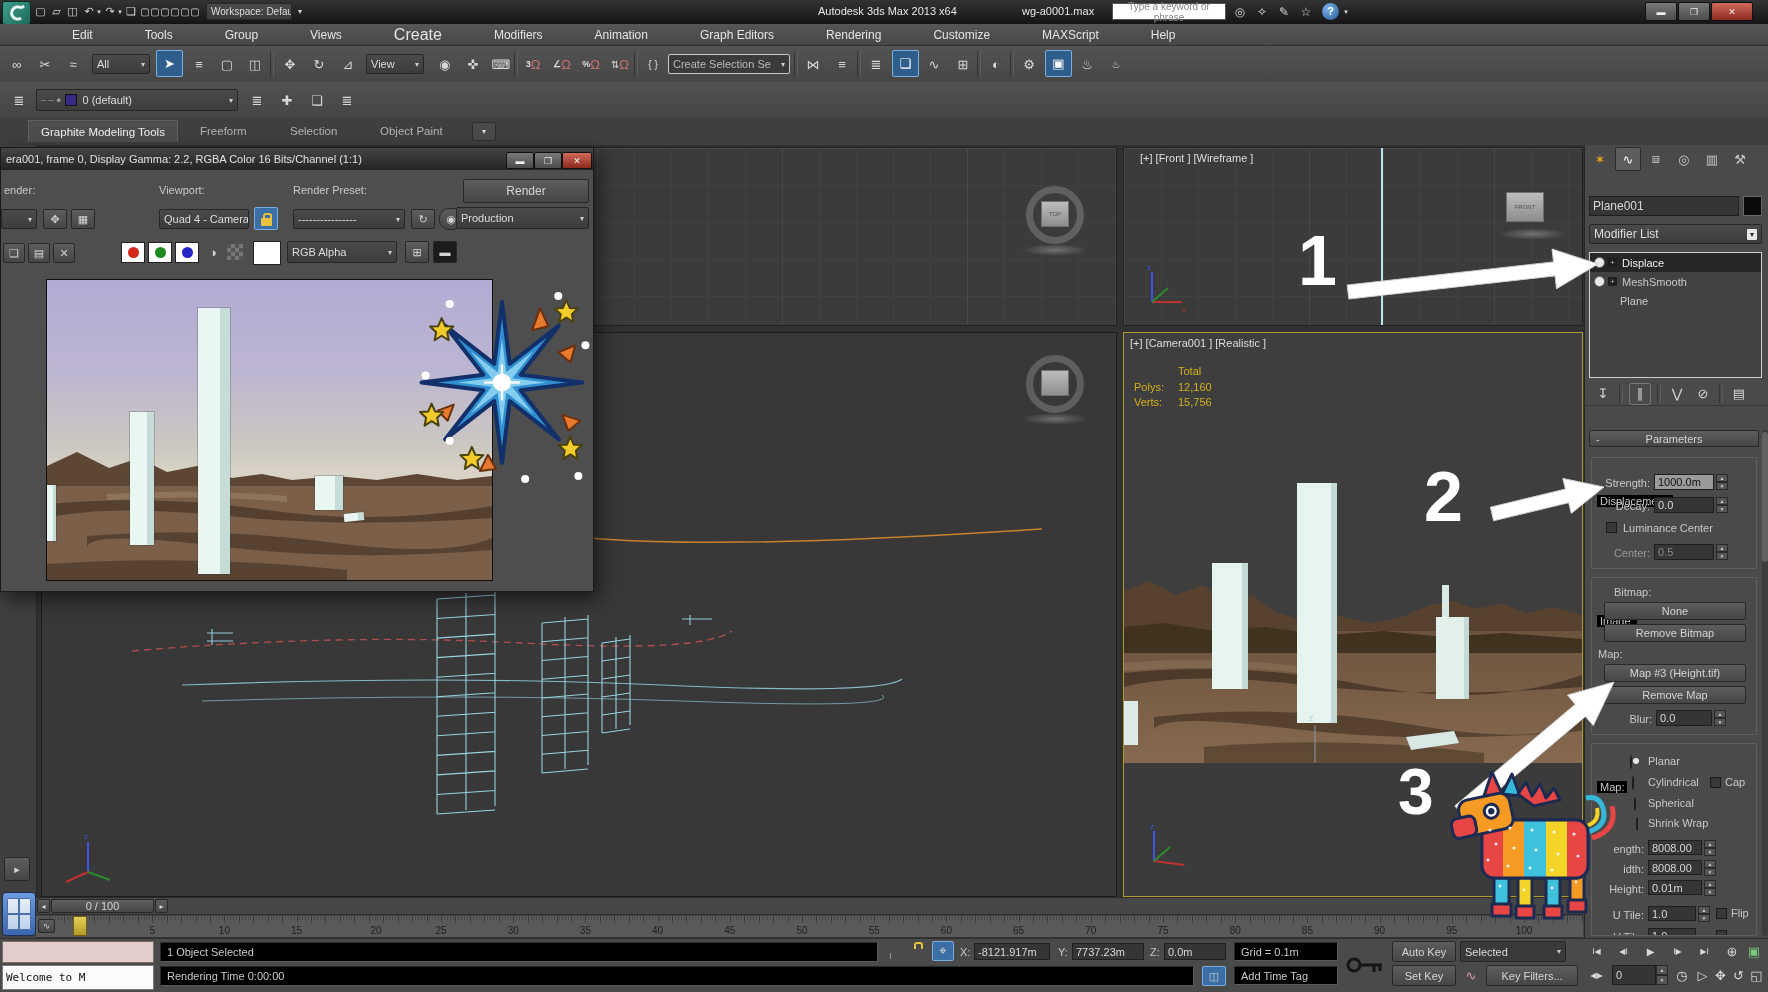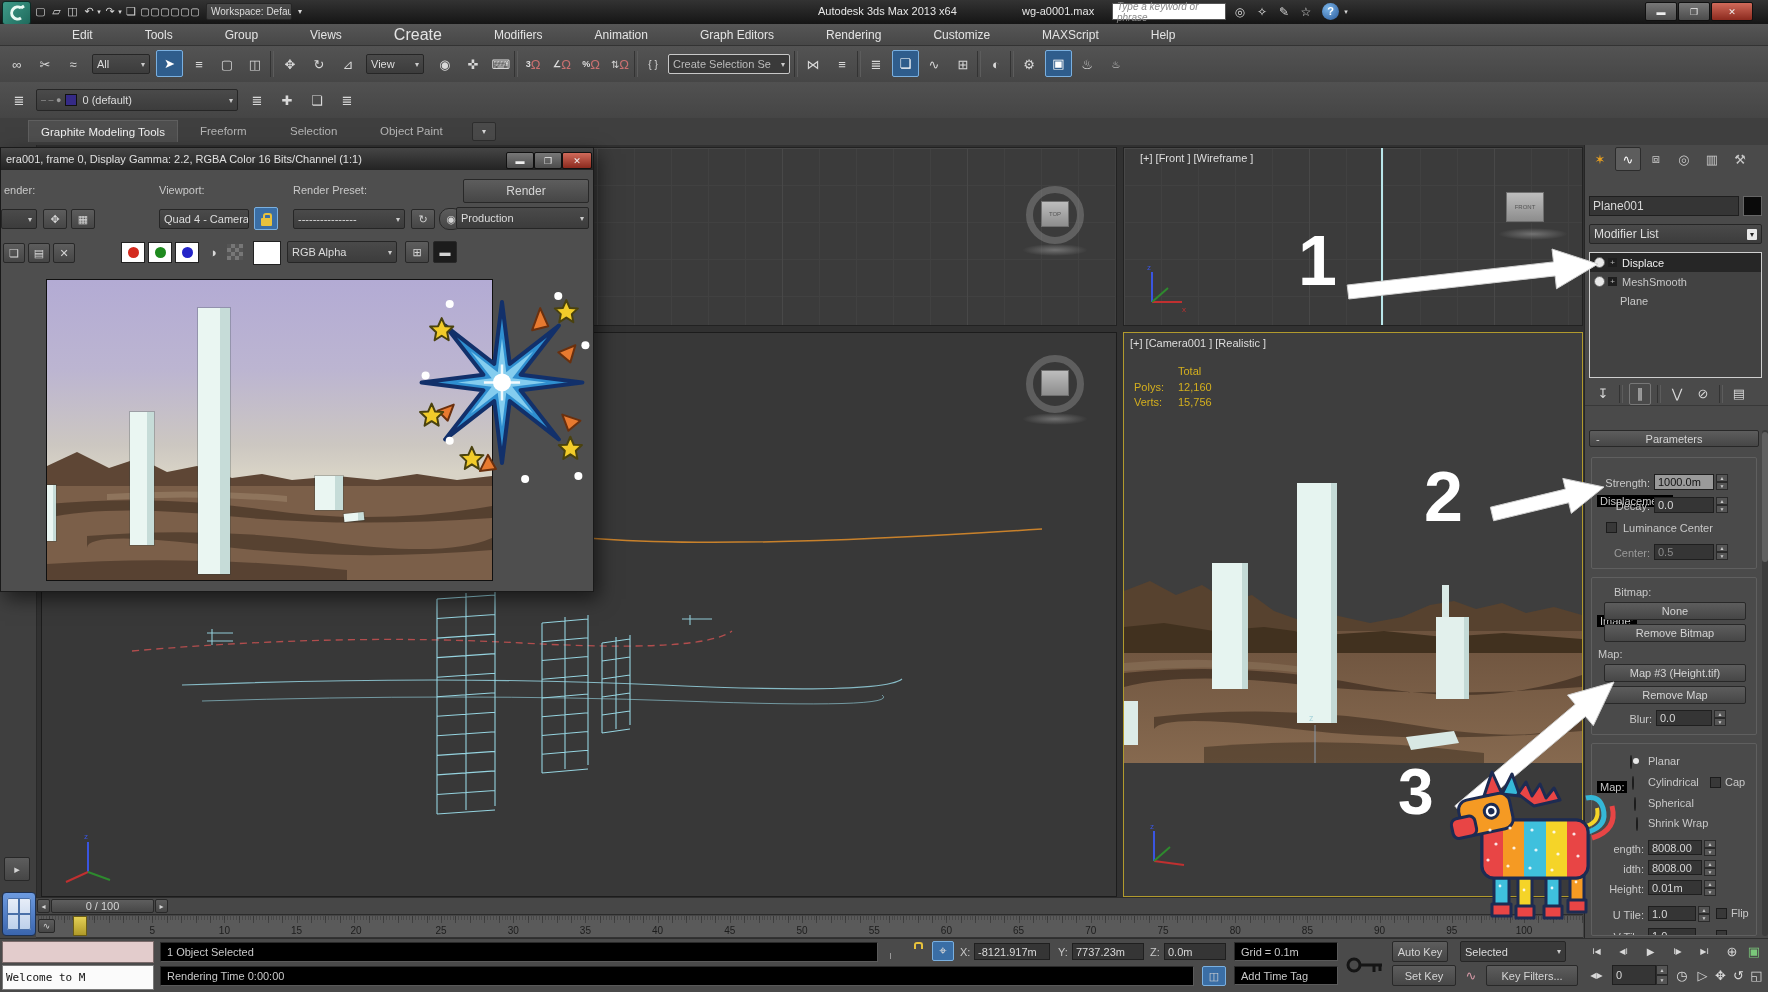--- a/index.html
+++ b/index.html
@@ -83,21 +83,21 @@
     <span class="abs ti" style="left:170px;top:2px;width:10px;height:19px;font-size:10px;">▢</span>
     <span class="abs ti" style="left:180px;top:2px;width:10px;height:19px;font-size:10px;">▢</span>
     <span class="abs ti" style="left:190px;top:2px;width:10px;height:19px;font-size:10px;">▢</span>
     <div class="abs dd" style="left:206px;top:3px;width:86px;height:17px;font-size:10px;">
       <span>Workspace: Default</span>
     </div>
     <span class="abs ti" style="left:294px;top:3px;width:12px;height:17px;font-size:8px;">▾</span>
     <span class="abs" style="left:818px;top:5px;color:#e6e6e6;font-size:11px;">Autodesk 3ds Max 2013 x64</span>
     <span class="abs" style="left:1022px;top:5px;color:#e6e6e6;font-size:11px;">wg-a0001.max</span>
     <div class="abs" style="left:1112px;top:3px;width:114px;height:17px;background:#fff;border:1px solid #555;box-sizing:border-box;display:flex;align-items:center;padding:0 4px;">
-      <span style="color:#888;font-style:italic;font-size:10px;">Type a keyword or phrase</span>
+      <span style="color:#888;font-size:10px;text-align:center;">Type a keyword or phrase</span>
     </div>
     <span class="abs ti" style="left:1230px;top:2px;width:20px;height:19px;font-size:12px;">◎</span>
     <span class="abs ti" style="left:1252px;top:2px;width:20px;height:19px;font-size:12px;">✧</span>
     <span class="abs ti" style="left:1274px;top:2px;width:20px;height:19px;font-size:12px;">✎</span>
     <span class="abs ti" style="left:1296px;top:2px;width:20px;height:19px;font-size:12px;">☆</span>
     <span class="abs" style="left:1322px;top:3px;width:17px;height:17px;border-radius:50%;background:radial-gradient(circle at 35% 30%,#7ab4e8,#2a5a9a);color:#fff;text-align:center;line-height:17px;font-size:11px;font-weight:bold;">?</span>
     <span class="abs ti" style="left:1341px;top:3px;width:10px;height:17px;font-size:7px;">▾</span>
     <div class="abs winbtn" style="left:1645px;top:2px;width:30px;height:17px;">
         <span>▬</span>
       </div>
@@ -608,21 +608,21 @@
        background-image:repeating-linear-gradient(90deg,rgba(40,40,40,.5) 0 1px,transparent 1px 14.44px),repeating-linear-gradient(90deg,rgba(40,40,40,.35) 0 1px,transparent 1px 2.888px);
        background-size:auto 7px,auto 4px;background-repeat:repeat-x;background-position:44px 0,44px 0;">
     <div class="abs btn" style="left:2px;top:3px;width:17px;height:14px;font-size:9px;">
         <span>∿</span>
       </div>
     <div class="abs" style="left:37px;top:0;width:14px;height:20px;background:linear-gradient(#e4d055,#b09a28);border:1px solid #6a5c14;box-sizing:border-box;"></div>
     <div id="ticklabels">
         <span class="tick" style="left: 116.2px;">5</span>
         <span class="tick" style="left: 188.4px;">10</span>
         <span class="tick" style="left: 260.6px;">15</span>
-        <span class="tick" style="left: 320px;">20</span>
+        <span class="tick" style="left: 340px;">20</span>
         <span class="tick" style="left: 405px;">25</span>
         <span class="tick" style="left: 477.2px;">30</span>
         <span class="tick" style="left: 549.4px;">35</span>
         <span class="tick" style="left: 621.6px;">40</span>
         <span class="tick" style="left: 693.8px;">45</span>
         <span class="tick" style="left: 766px;">50</span>
         <span class="tick" style="left: 838.2px;">55</span>
         <span class="tick" style="left: 910.4px;">60</span>
         <span class="tick" style="left: 982.6px;">65</span>
         <span class="tick" style="left: 1054.8px;">70</span>
@@ -667,21 +667,21 @@
     <div class="abs btn" style="left:1202px;top:27px;width:24px;height:20px;background:#3a6ea5;border-color:#7ab0e0;">
         <span>◫</span>
       </div>
     <div class="abs sunken" style="left:1234px;top:27px;width:104px;height:19px;">
         <span>Add Time Tag</span>
       </div>
     <svg class="abs" style="left:1344px;top:6px;" width="42" height="40">
       <circle cx="10" cy="20" r="6" stroke="#151515" stroke-width="3" fill="none"></circle>
       <path d="M16 20 H38 M30 20 v7 M36 20 v6" stroke="#151515" stroke-width="3" fill="none"></path>
     </svg>
-    <div class="abs btn" style="left:1392px;top:2px;width:56px;height:21px;">
+    <div class="abs btn" style="left:1392px;top:2px;width:64px;height:21px;">
         <span>Auto Key</span>
       </div>
     <div class="abs btn" style="left:1392px;top:26px;width:64px;height:21px;">
         <span>Set Key</span>
       </div>
     <div class="abs dd" style="left:1460px;top:2px;width:106px;height:21px;background:#3a3a3a;">
       <span>Selected</span>
         <span class="car">▾</span>
     </div>
     <span class="abs ti" style="left:1460px;top:27px;width:22px;height:19px;color:#d89aa8;">∿</span>

